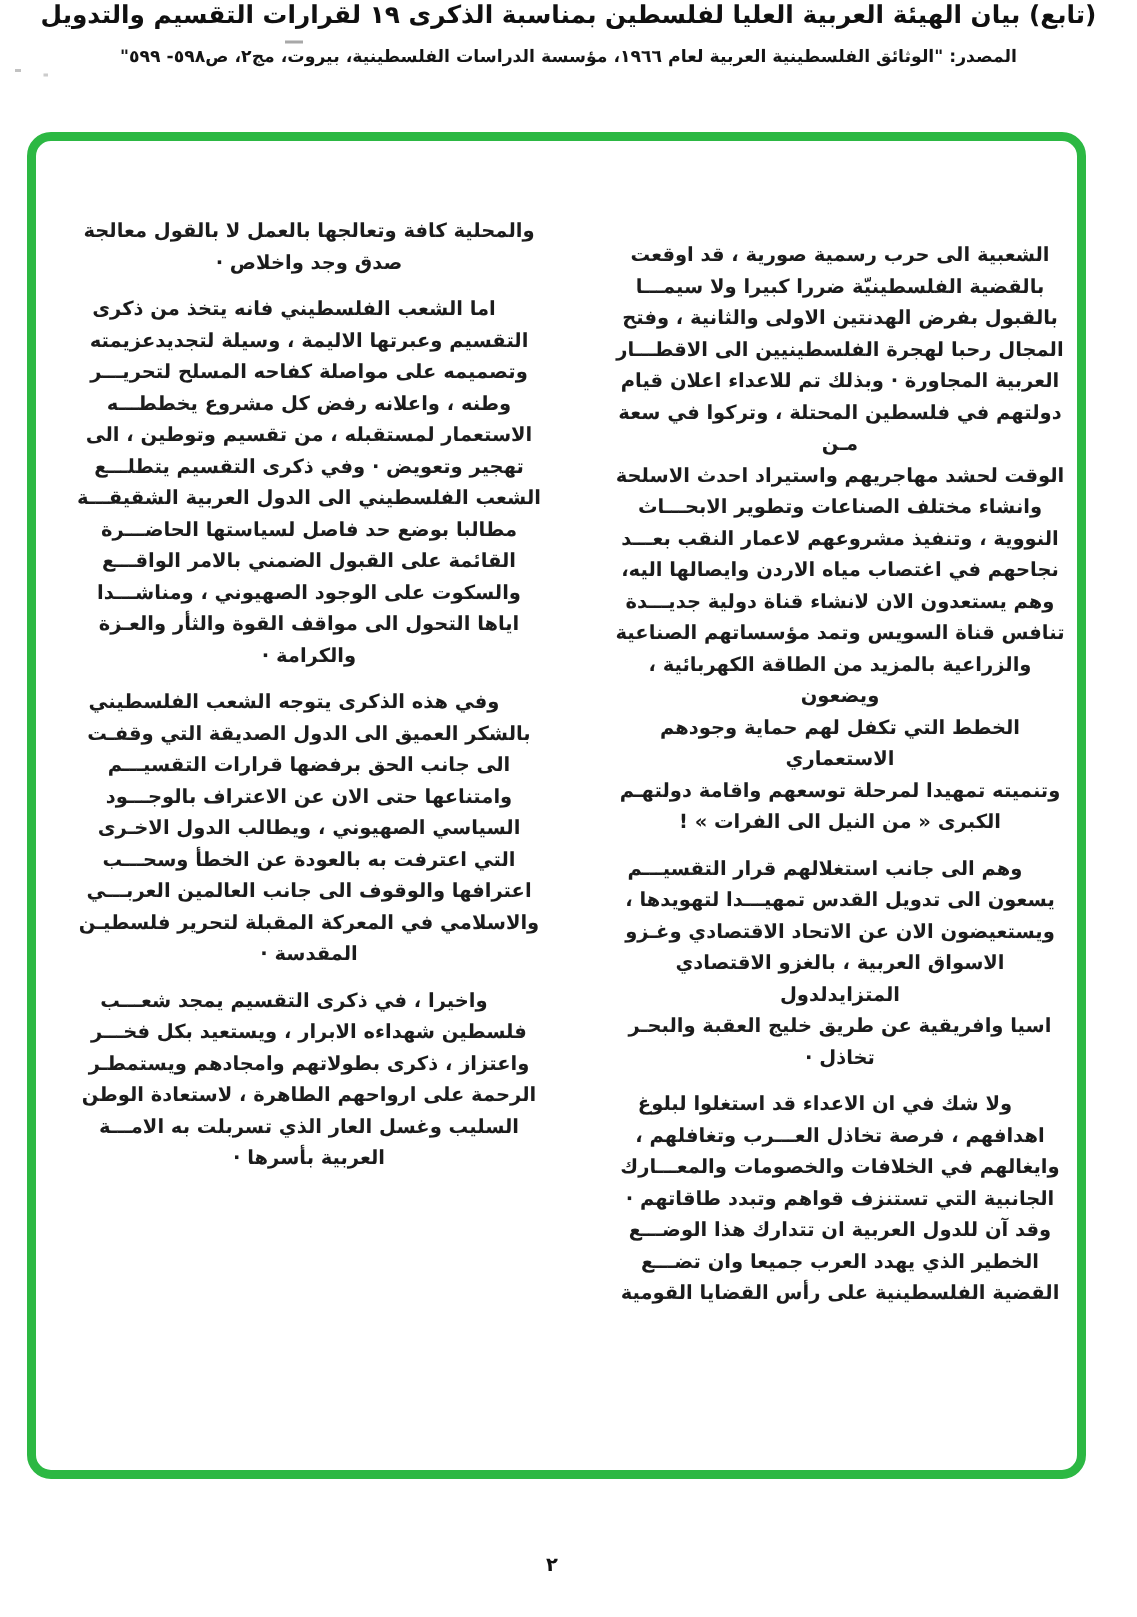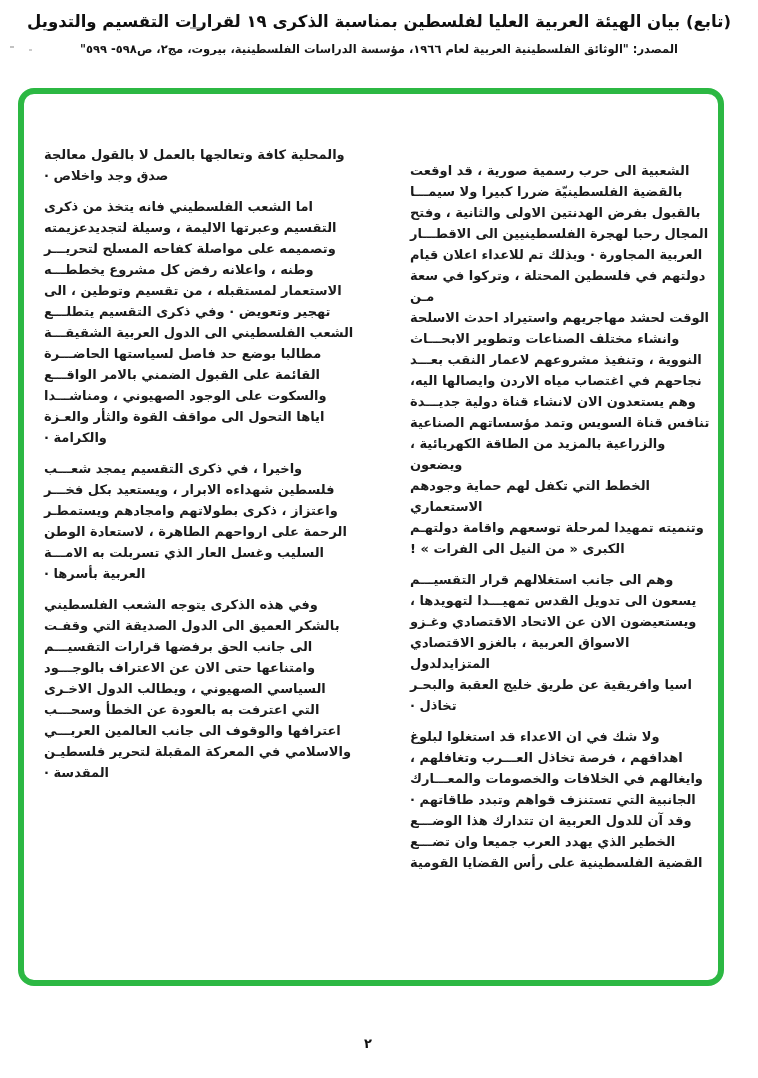--- a/index.html
+++ b/index.html
@@ -12,21 +12,21 @@
     width: 758px;
     height: 1078px;
     font-family: "DejaVu Sans", sans-serif;
     color: #1c1c1c;
     overflow: hidden;
   }
 
   
   .header {
     position: absolute;
-    top: 12px;
+    top: 0;
     left: 0;
     width: 758px;
     text-align: center;
     direction: rtl;
   }
   .header-title {
     font-size: 16.5px;
     font-weight: bold;
     color: #101010;
     letter-spacing: 0;
@@ -64,21 +64,21 @@
   .columns {
     display: flex;
     direction: rtl;
     gap: 42px;
     padding: 44px 8px 0 20px;
   }
   .col {
     font-size: 13px;
     line-height: 21px;
     font-weight: bold;
-    text-align: left;
+    text-align: center;
     direction: rtl;
   }
   .col-right { width: 300px; margin-top: 22px; }
   .col-left  { width: 324px; padding-top: 6px; }
   .col p {
     margin: 0 0 10px 0;
     white-space: pre-line;
   }
   .col p.indent { text-indent: 20px; }
 
@@ -149,33 +149,33 @@
 وتصميمه على مواصلة كفاحه المسلح لتحريـــر
 وطنه ، واعلانه رفض كل مشروع يخططـــه
 الاستعمار لمستقبله ، من تقسيم وتوطين ، الى
 تهجير وتعويض · وفي ذكرى التقسيم يتطلـــع
 الشعب الفلسطيني الى الدول العربية الشقيقـــة
 مطالبا بوضع حد فاصل لسياستها الحاضـــرة
 القائمة على القبول الضمني بالامر الواقـــع
 والسكوت على الوجود الصهيوني ، ومناشـــدا
 اياها التحول الى مواقف القوة والثأر والعـزة
 والكرامة ·</p>
-      <p class="indent">واخيرا ، في ذكرى التقسيم يمجد شعـــب
-فلسطين شهداءه الابرار ، ويستعيد بكل فخـــر
-واعتزاز ، ذكرى بطولاتهم وامجادهم ويستمطـر
-الرحمة على ارواحهم الطاهرة ، لاستعادة الوطن
-السليب وغسل العار الذي تسربلت به الامـــة
-العربية بأسرها ·</p>
       <p class="indent">وفي هذه الذكرى يتوجه الشعب الفلسطيني
 بالشكر العميق الى الدول الصديقة التي وقفـت
 الى جانب الحق برفضها قرارات التقسيـــم
 وامتناعها حتى الان عن الاعتراف بالوجـــود
 السياسي الصهيوني ، ويطالب الدول الاخـرى
 التي اعترفت به بالعودة عن الخطأ وسحـــب
 اعترافها والوقوف الى جانب العالمين العربـــي
 والاسلامي في المعركة المقبلة لتحرير فلسطيـن
 المقدسة ·</p>
+      <p class="indent">واخيرا ، في ذكرى التقسيم يمجد شعـــب
+فلسطين شهداءه الابرار ، ويستعيد بكل فخـــر
+واعتزاز ، ذكرى بطولاتهم وامجادهم ويستمطـر
+الرحمة على ارواحهم الطاهرة ، لاستعادة الوطن
+السليب وغسل العار الذي تسربلت به الامـــة
+العربية بأسرها ·</p>
     </div>
 
   </div>
 </div>
 
 <div class="page-number">٢</div>
 
 </body></html>

